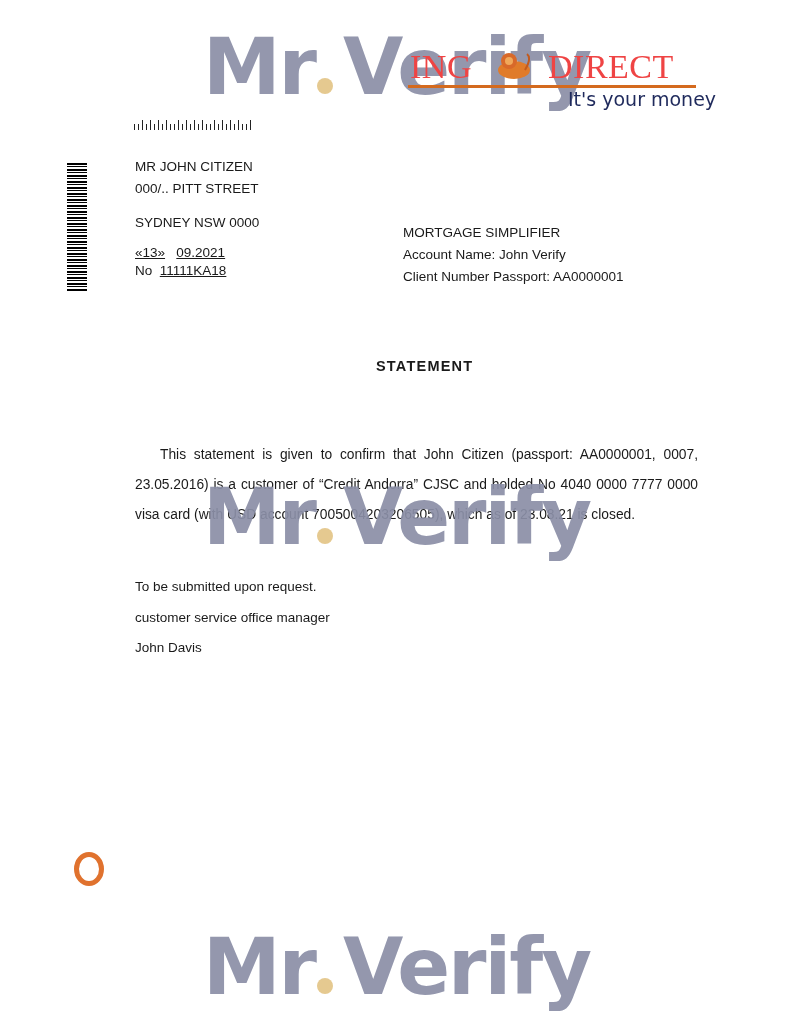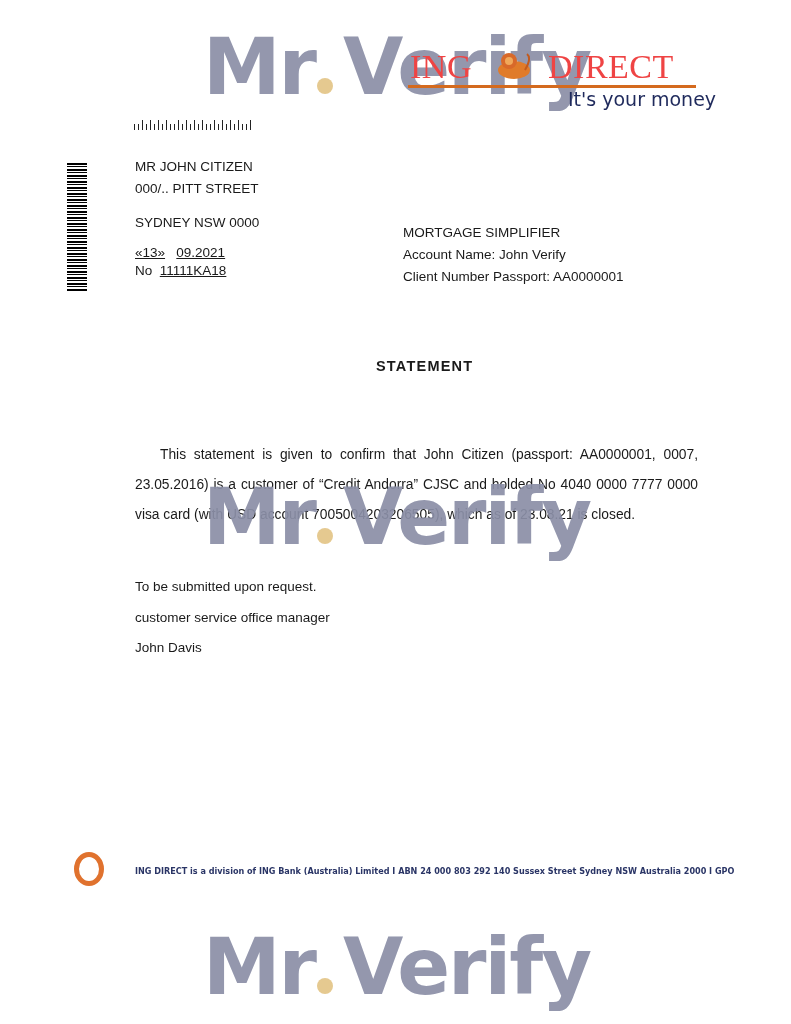--- a/index.html
+++ b/index.html
@@ -83,18 +83,17 @@
 <div class="wm" style="left:203px; top:478px;">
   <span>Mr</span><span class="dot"></span><span>Verify</span>
 </div>
 
 <div class="abs txt" style="left:135px; top:566px;">To be submitted upon request.</div>
 <div class="abs txt" style="left:135px; top:597px;">customer service office manager</div>
 <div class="abs txt" style="left:135px; top:627px;">John Davis</div>
 
 <div class="footer-logo"></div>
 <div class="footer-text">
-  <div>ING DIRECT is a division of ING Bank (Australia) Limited  I  ABN 24 000 803 292 140 Sussex Street Sydney NSW Australia 2000 I GPO</div>
 </div>
 
 <div class="wm" style="left:203px; top:928px;">
   <span>Mr</span><span class="dot"></span><span>Verify</span>
 </div>
 
 </body></html>

